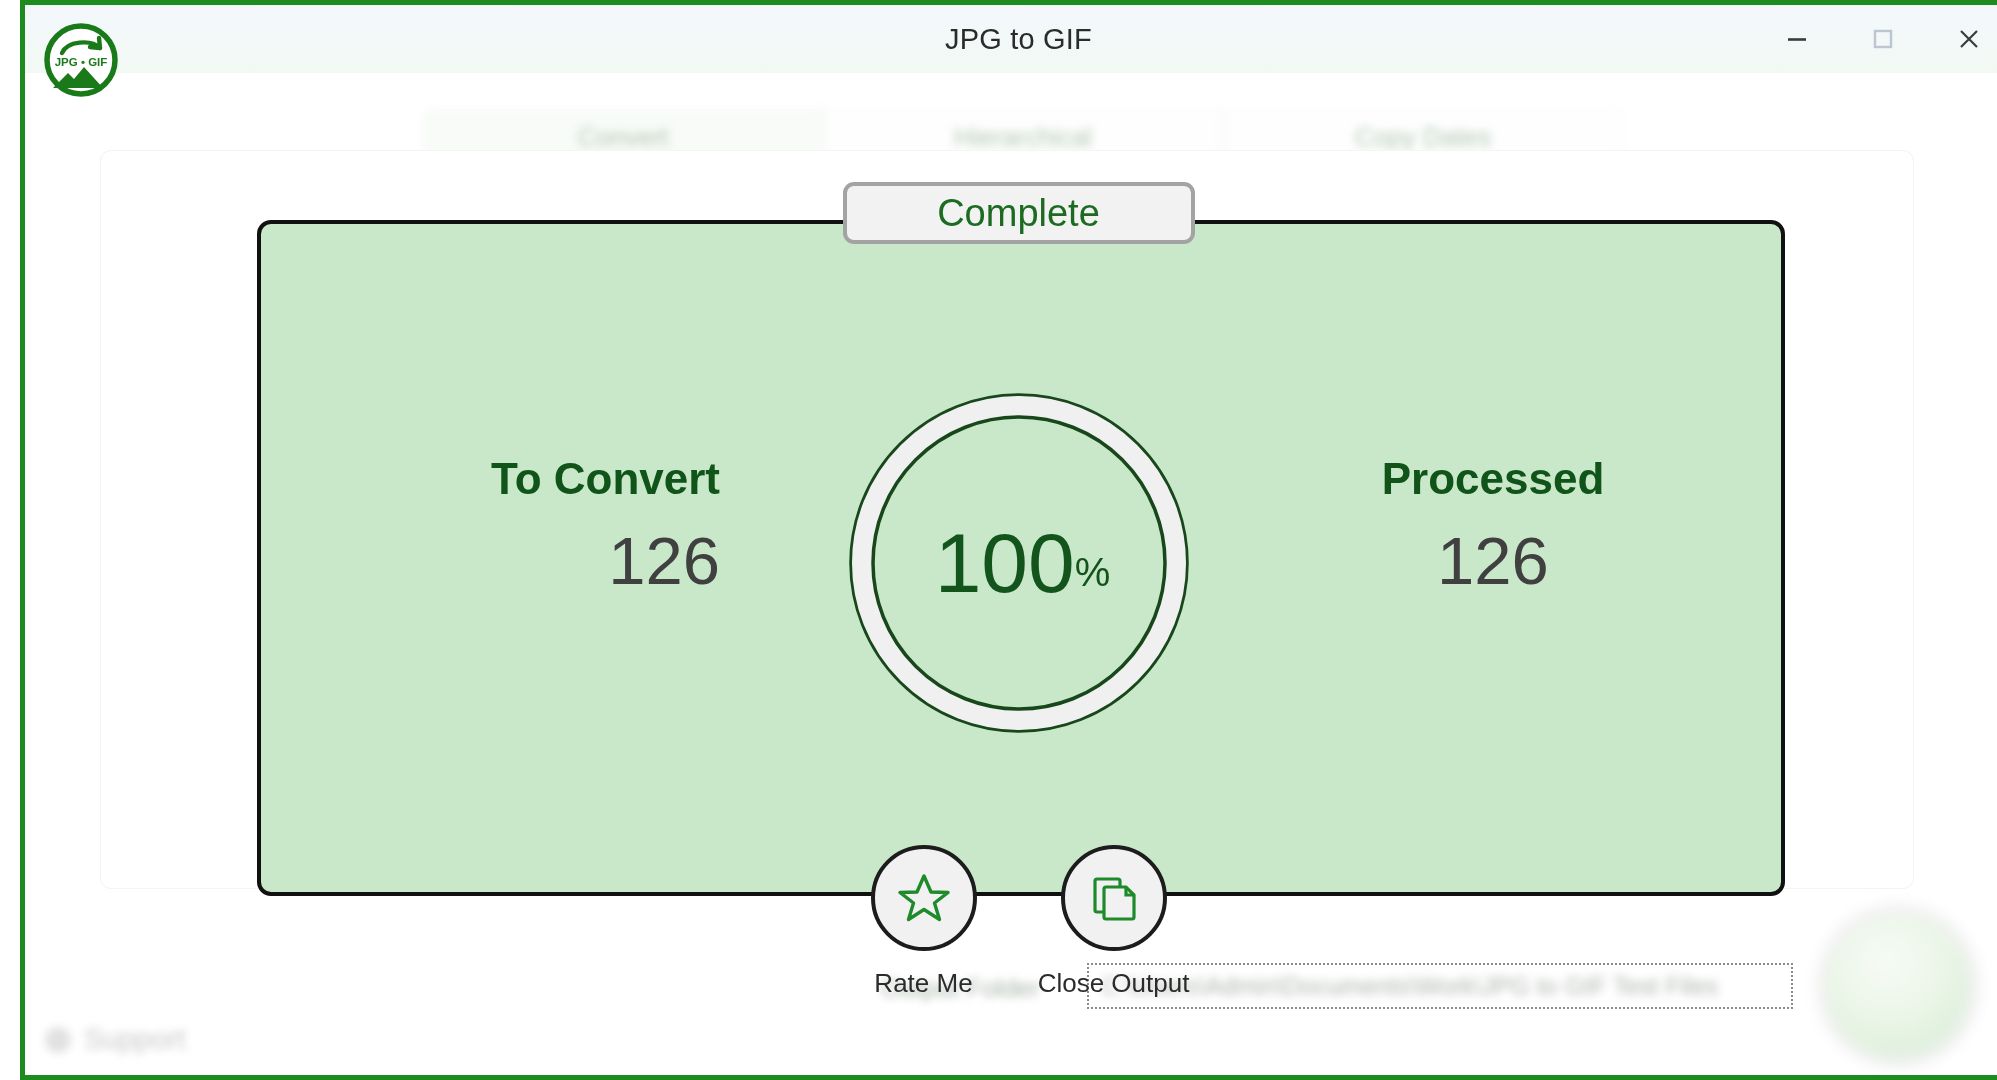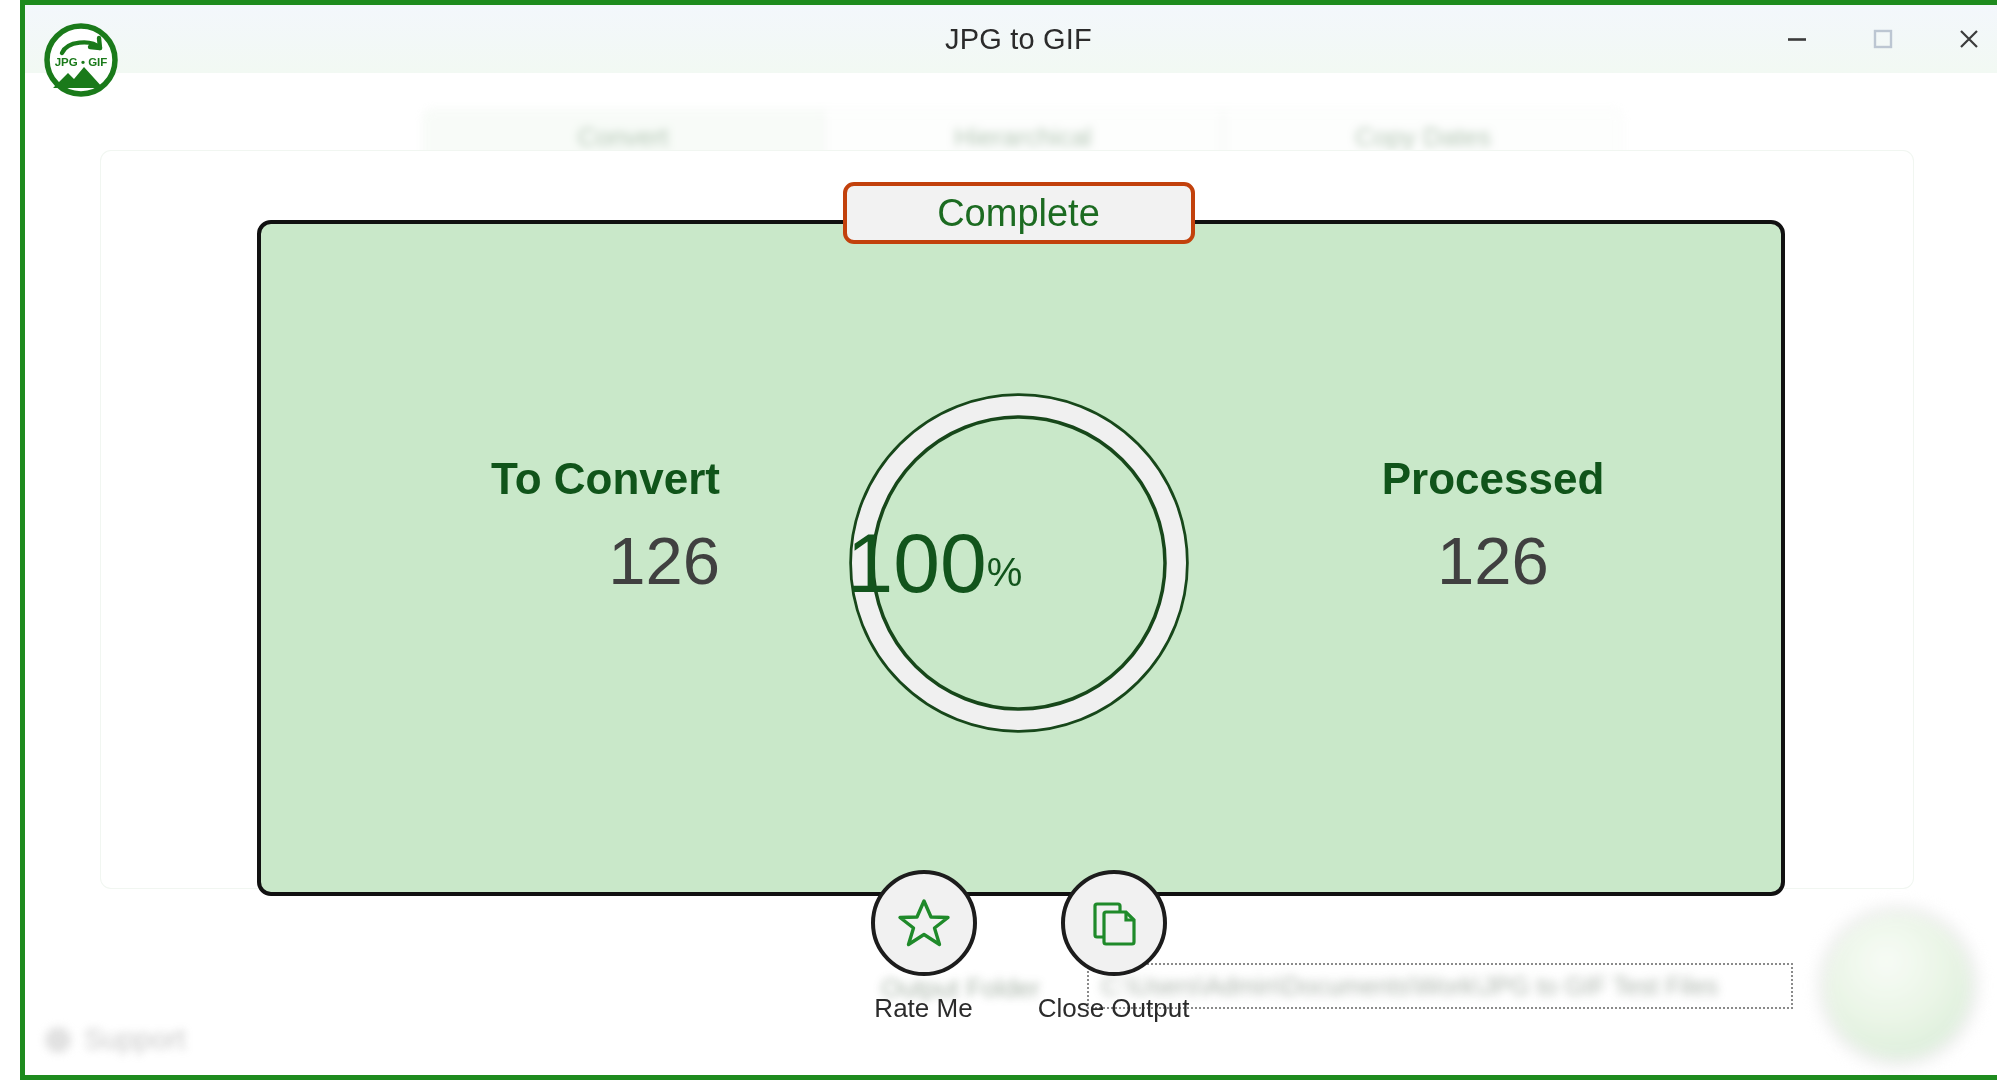--- a/index.html
+++ b/index.html
@@ -137,21 +137,21 @@
   }
 
   .status-chip {
     position: absolute;
     left: 50%;
     transform: translateX(-50%);
     top: 177px;
     min-width: 352px;
     height: 62px;
     background: #f2f2f2;
-    border: 4px solid #c2410c;
+    border: 4px solid #a3a3a3;
     border-radius: 11px;
     display: flex;
     align-items: center;
     justify-content: center;
     font-size: 38px;
     color: #1c6b21;
     z-index: 20;
     padding: 0 26px;
   }
 
@@ -187,33 +187,34 @@
     top: 378px;
     width: 360px; height: 360px;
     z-index: 15;
   }
   .ring-wrap svg { display: block; }
   .ring-text {
     position: absolute;
     left: 0; right: 0;
     top: 50%;
     transform: translateY(-50%);
+    text-align: center;
     color: #12541c;
     line-height: 1;
     padding-left: 8px;
   }
   .ring-num { font-size: 84px; font-weight: 400; }
   .ring-pct { font-size: 40px; vertical-align: super; }
 
   
   .actions {
     position: absolute;
     left: 50%;
     transform: translateX(-50%);
-    top: 865px;
+    top: 840px;
     display: flex;
     z-index: 30;
     gap: 84px;
   }
   .action {
     width: 106px;
     display: flex;
     flex-direction: column;
     align-items: center;
     cursor: pointer;

